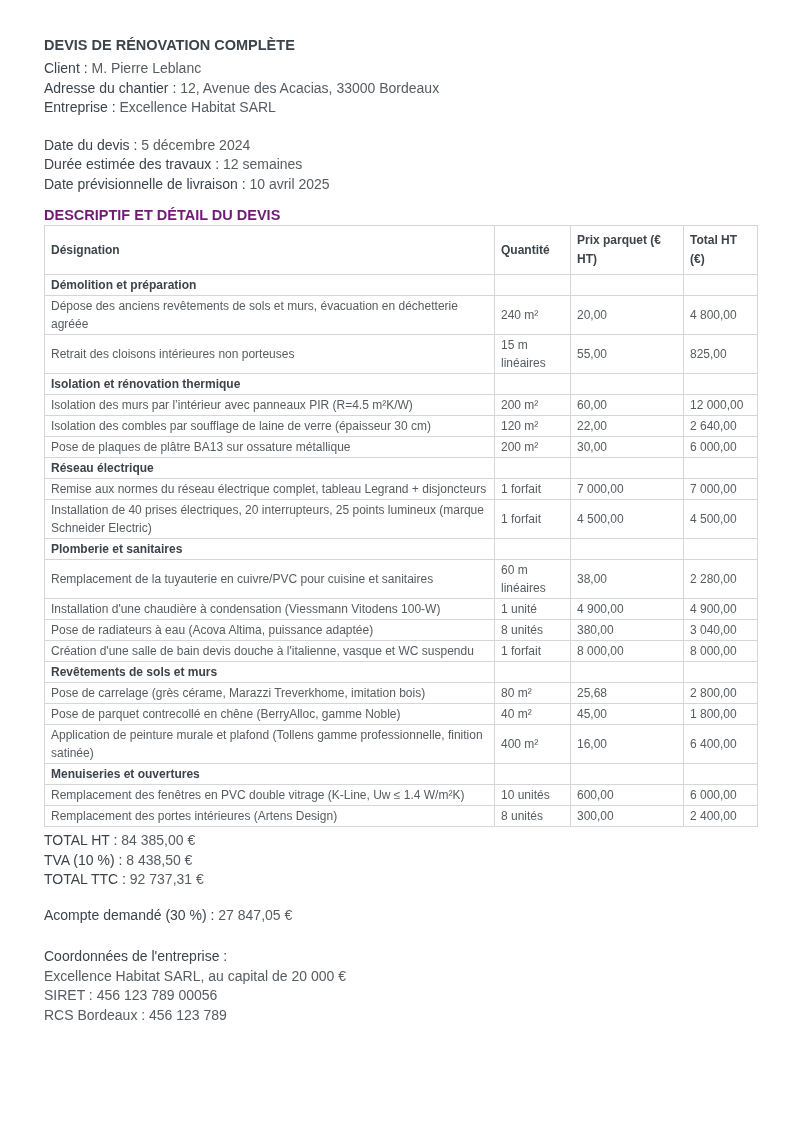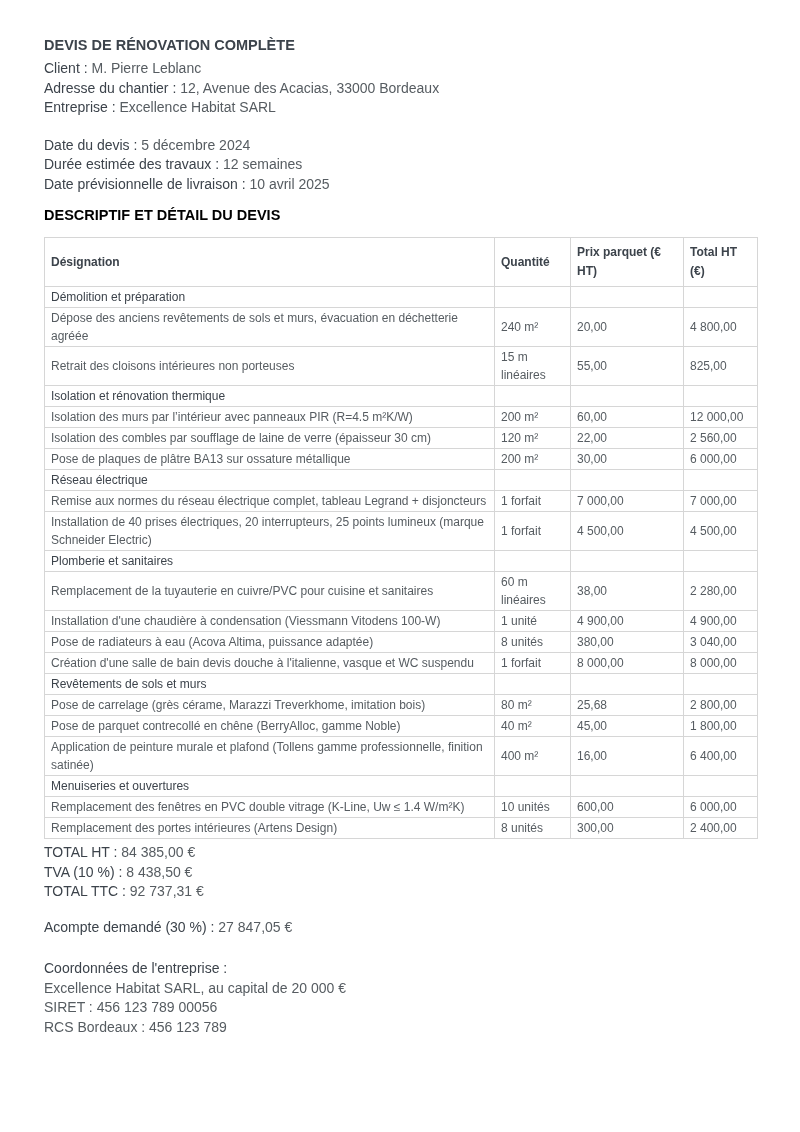--- a/index.html
+++ b/index.html
@@ -32,24 +32,23 @@
   }
   .line .lbl {
     font-weight: 400;
     color: #3c434b;
   }
   .info-block { margin-bottom: 18px; }
   .dates-block { margin-bottom: 0; }
   .section-heading {
     font-size: 14.5px;
     font-weight: 700;
-    color: #000000;
+    color: #701a75;
     line-height: 19px;
     margin-top: 12px;
-    margin-bottom: 12px;
   }
   table.devis {
     border-collapse: collapse;
     table-layout: fixed;
     width: 713px;
     font-size: 12px;
     color: #565c61;
   }
   table.devis th, table.devis td {
     border: 1px solid #d6d6d6;
@@ -62,21 +61,21 @@
     padding: 5px 6px;
     line-height: 19px;
     vertical-align: middle;
   }
   table.devis td {
     padding: 1px 6px;
     line-height: 18px;
     vertical-align: middle;
   }
   tr.section-row td {
-    font-weight: 400;
+    font-weight: 700;
     color: #3c434b;
   }
   .totals-block { margin-top: 4px; }
   .acompte-line { margin-top: 16px; }
   .company-block { margin-top: 22px; }
   .company-block .line { color: #565c61; }
 </style>
 </head>
 <body>
 
@@ -159,21 +158,21 @@
       <tr>
         <td>Isolation des murs par l’intérieur avec panneaux PIR (R=4.5 m²K/W)</td>
         <td>200 m²</td>
         <td>60,00</td>
         <td>12 000,00</td>
       </tr>
       <tr>
         <td>Isolation des combles par soufflage de laine de verre (épaisseur 30 cm)</td>
         <td>120 m²</td>
         <td>22,00</td>
-        <td>2 560,00</td>
+        <td>2 640,00</td>
       </tr>
       <tr>
         <td>Pose de plaques de plâtre BA13 sur ossature métallique</td>
         <td>200 m²</td>
         <td>30,00</td>
         <td>6 000,00</td>
       </tr>
       <tr class="section-row">
         <td>Réseau électrique</td>
         <td></td>

